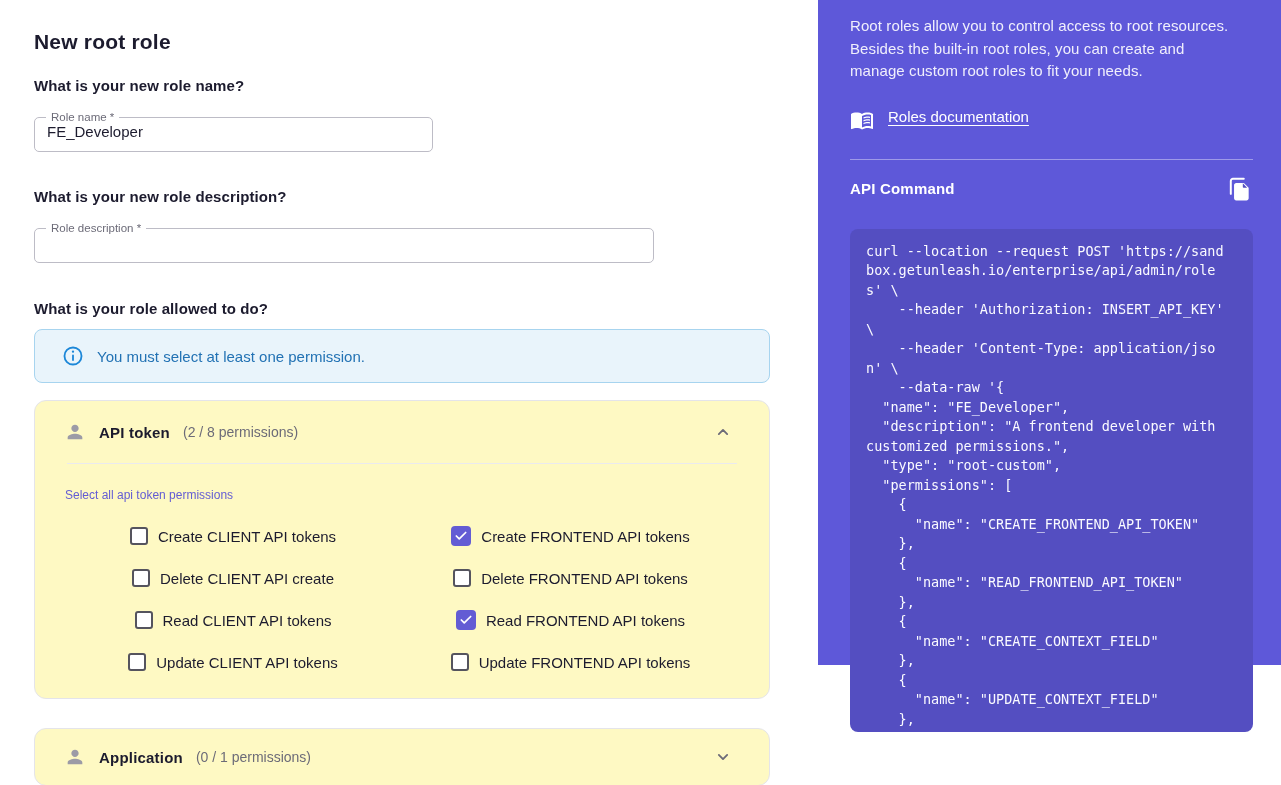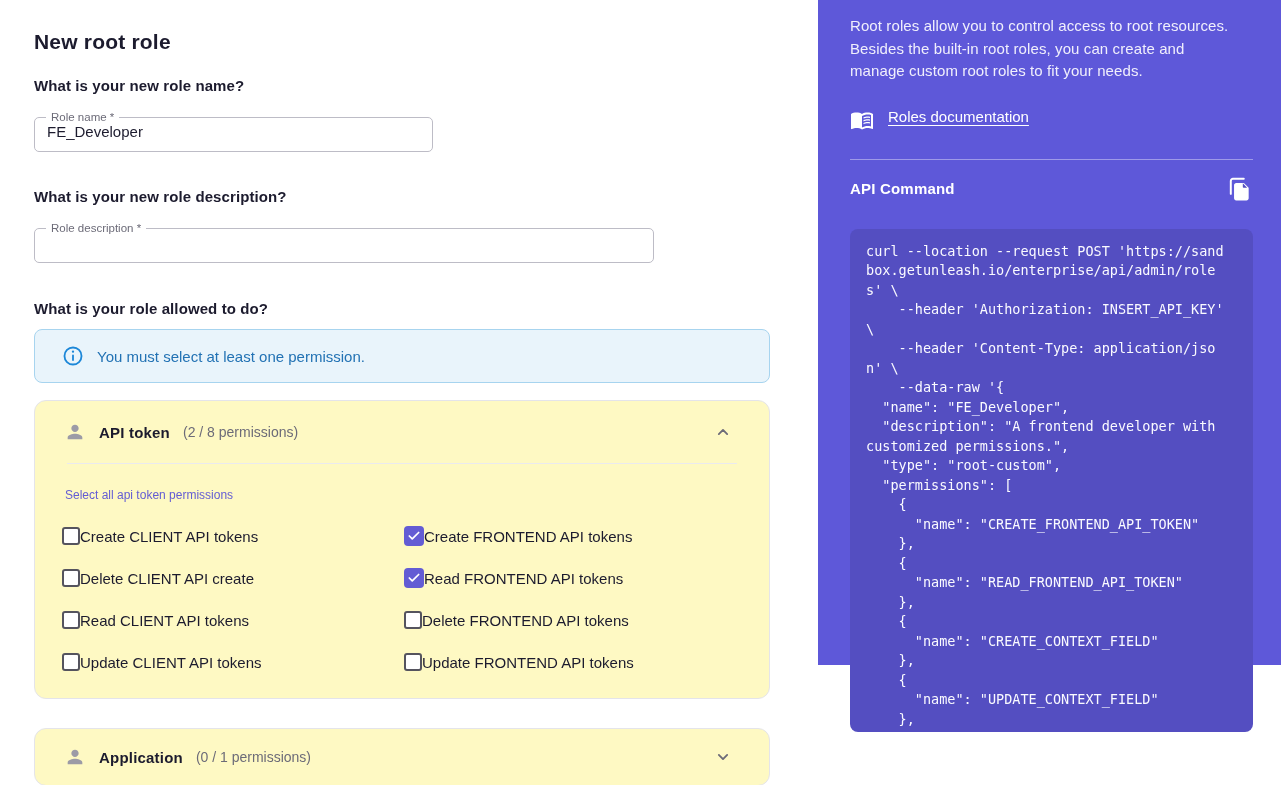--- a/index.html
+++ b/index.html
@@ -62,21 +62,21 @@
   .acc-chevron{margin-left:auto;display:flex;}
   .acc-divider{border:none;border-top:1px solid #EAEAEF;margin:0 32px;}
   .acc-body{padding:21px 32px 25px 27px;}
   .select-all{
     font-size:12px;color:var(--accent);text-decoration:none;margin-left:3px;display:inline-block;
   }
   .perm-grid{
     margin-top:22px;display:grid;grid-template-columns:342px 1fr;
     grid-template-rows:repeat(4,22px);grid-auto-flow:column;row-gap:20px;
   }
-  .perm{display:flex;align-items:center;cursor:pointer;}
+  .perm{display:flex;align-items:center;gap:10px;cursor:pointer;justify-content:center;}
   .cb{
     width:18px;height:18px;border:2px solid #55545E;border-radius:3px;background:#fff;
     display:flex;align-items:center;justify-content:center;flex:0 0 auto;
   }
   .cb svg{display:none;}
   .cb.checked{border:none;background:var(--accent);width:20px;height:20px;border-radius:4px;}
   .cb.checked svg{display:block;}
   .perm-label{font-size:15px;color:var(--text-dark);}
   
   .sidebar{
@@ -182,32 +182,32 @@
           </label>
           <label class="perm">
             <span class="cb checked">
               <svg width="14" height="14" viewBox="0 0 24 24" fill="none">
                   <path d="M20 6L9 17l-5-5" stroke="#fff" stroke-width="3" stroke-linecap="round" stroke-linejoin="round"></path>
                 </svg>
             </span>
             <span class="perm-label">Create FRONTEND API tokens</span>
           </label>
           <label class="perm">
+            <span class="cb">
+              
+            </span>
+            <span class="perm-label">Delete FRONTEND API tokens</span>
+          </label>
+          <label class="perm">
             <span class="cb checked">
               <svg width="14" height="14" viewBox="0 0 24 24" fill="none">
                   <path d="M20 6L9 17l-5-5" stroke="#fff" stroke-width="3" stroke-linecap="round" stroke-linejoin="round"></path>
                 </svg>
             </span>
             <span class="perm-label">Read FRONTEND API tokens</span>
-          </label>
-          <label class="perm">
-            <span class="cb">
-              
-            </span>
-            <span class="perm-label">Delete FRONTEND API tokens</span>
           </label>
           <label class="perm">
             <span class="cb">
               
             </span>
             <span class="perm-label">Update FRONTEND API tokens</span>
           </label>
         </div>
       </div>
     </section>

